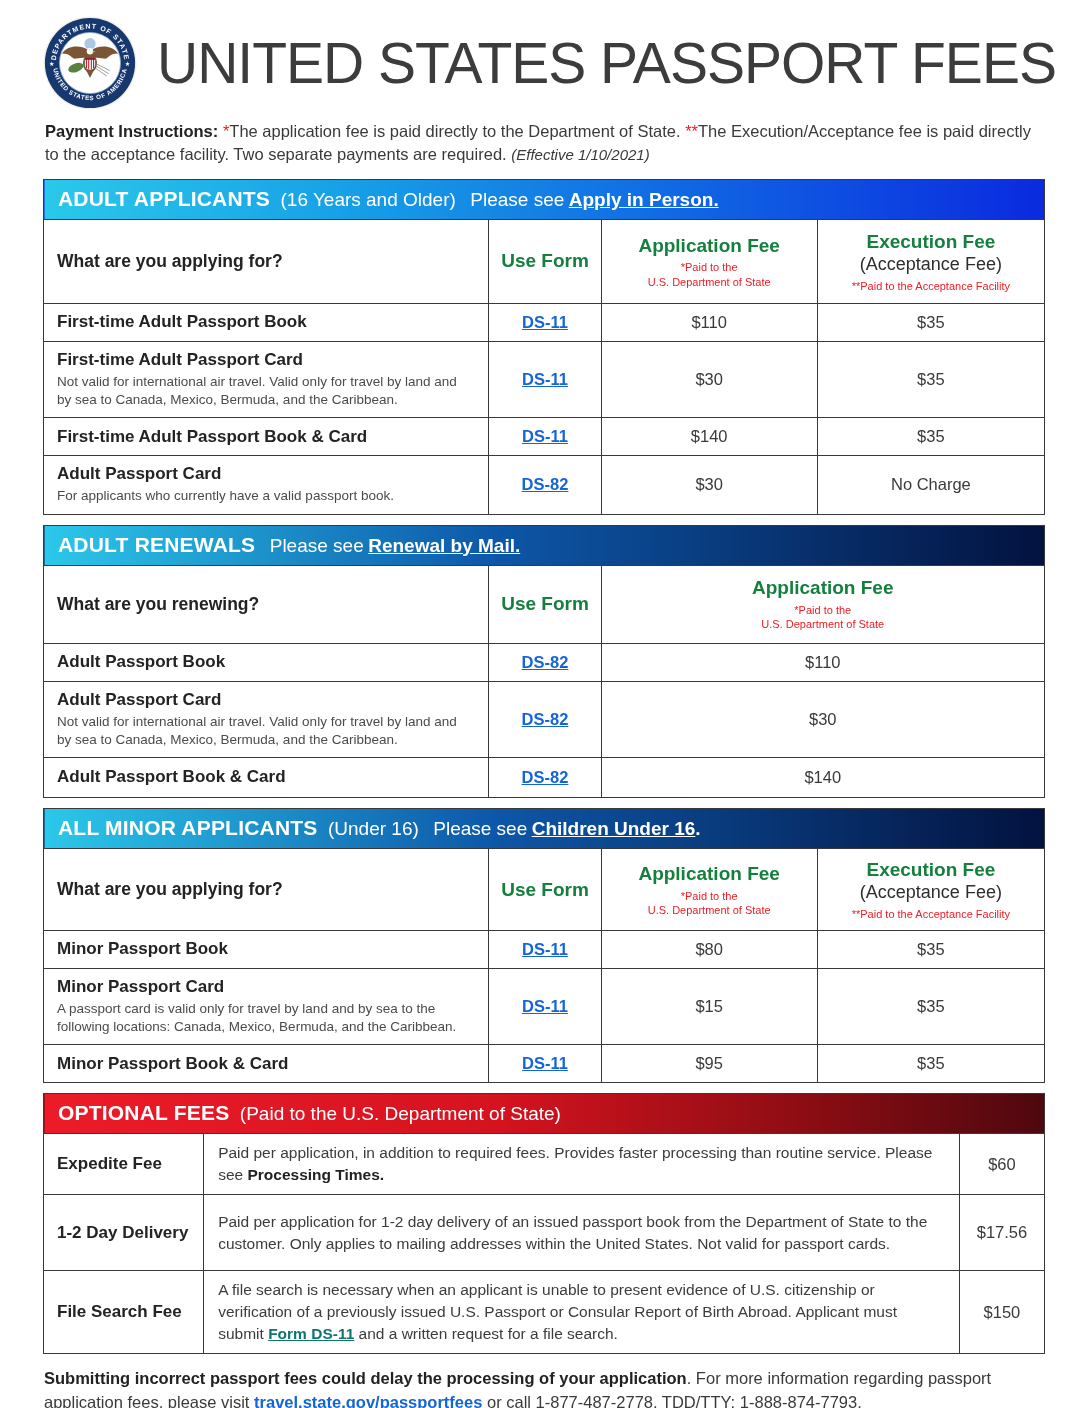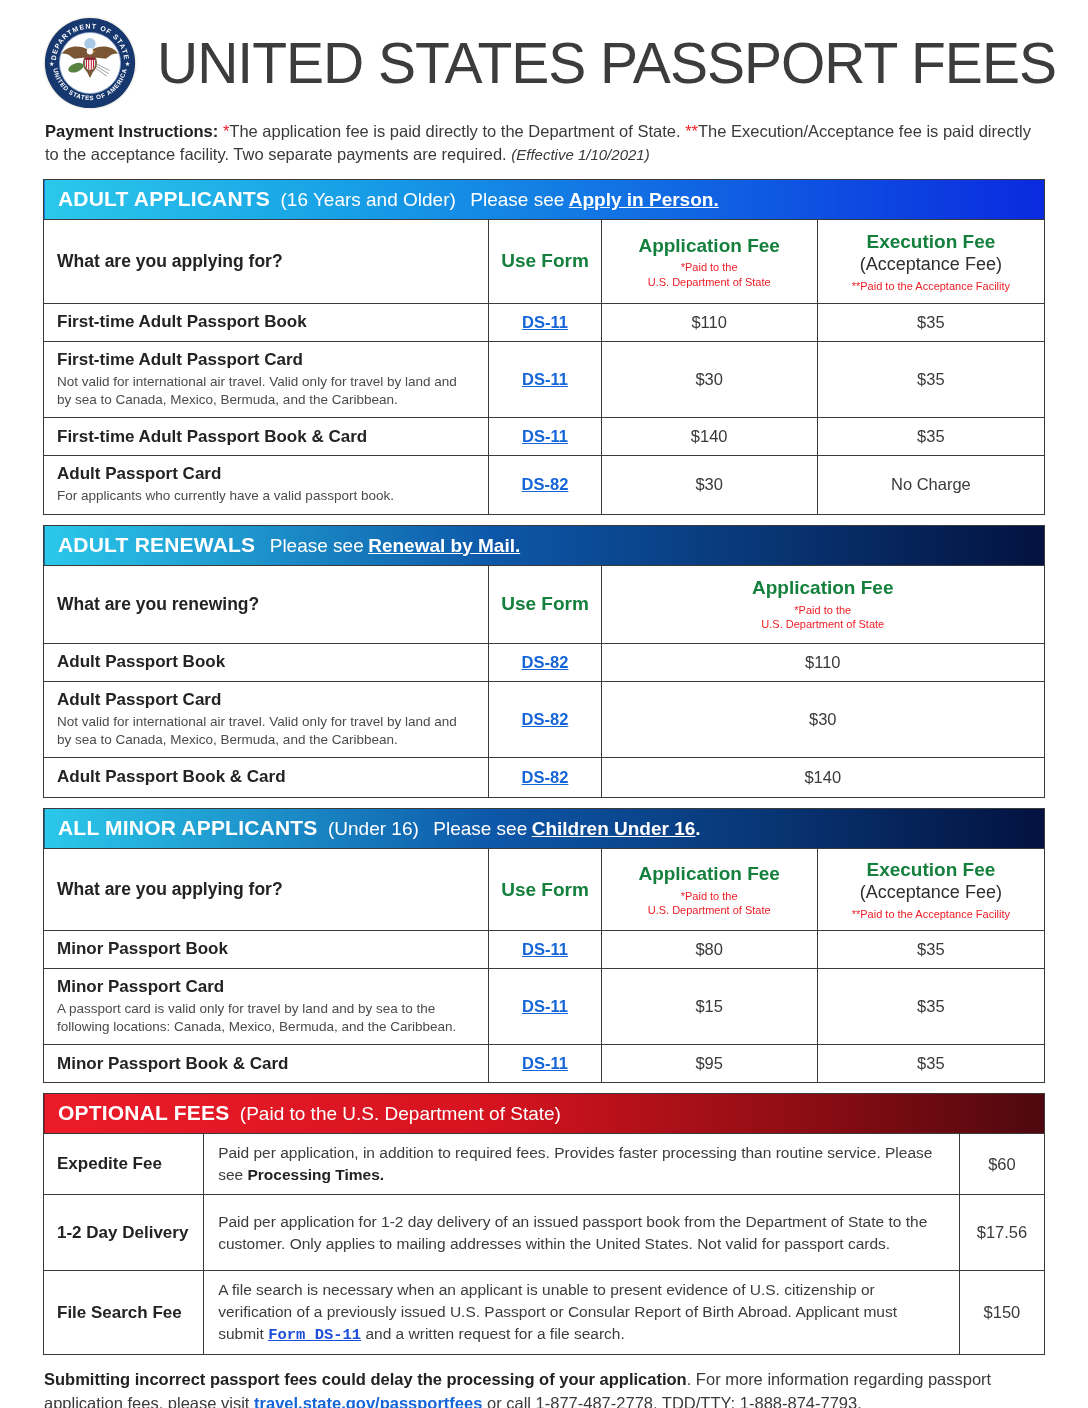--- a/index.html
+++ b/index.html
@@ -58,21 +58,21 @@
   .row-note { font-size: 13.5px; color: #4b4b4b; line-height: 1.35; margin-top: 3px; }
   td.form-cell, td.fee-cell { text-align: center; }
   a.form-link { font-weight: 700; font-size: 16.5px; color: #1565d8; text-decoration: underline; cursor: pointer; }
   .fee-val { font-size: 16.5px; color: #3a3a3a; }
 
   
   td.opt-label { text-align: left; padding-left: 13px; font-weight: 700; font-size: 17px; color: #232323; }
   td.opt-desc  { text-align: left; padding: 8px 14px; font-size: 15.5px; color: #3c3c3c; line-height: 1.42; }
   td.opt-fee   { text-align: center; font-size: 16.5px; color: #3a3a3a; }
   .opt-bold { font-weight: 700; color: #222; }
-  a.inline-link { font-weight: 700; color: #1d4ed8; text-decoration: underline; cursor: pointer; font-family: Liberation Mono, monospace; }
+  a.inline-link { font-weight: 700; color: #0f766e; text-decoration: underline; cursor: pointer; }
 
   
   .footnote { font-size: 16.5px; line-height: 1.42; color: #3a3a3a; margin: 13px 0 0 1px; }
   .footnote .bold { font-weight: 700; color: #222; }
   a.footer-link { font-weight: 700; color: #1565d8; text-decoration: underline; cursor: pointer; }
 
   
   .h84 td { height: 84px; } .h78 td { height: 78px; } .h82 td { height: 82px; }
   .h38 td { height: 38px; } .h74 td { height: 74px; } .h51 td { height: 51px; }
   .h40 td { height: 40px; } .h60 td { height: 60px; } .h76 td { height: 76px; }

